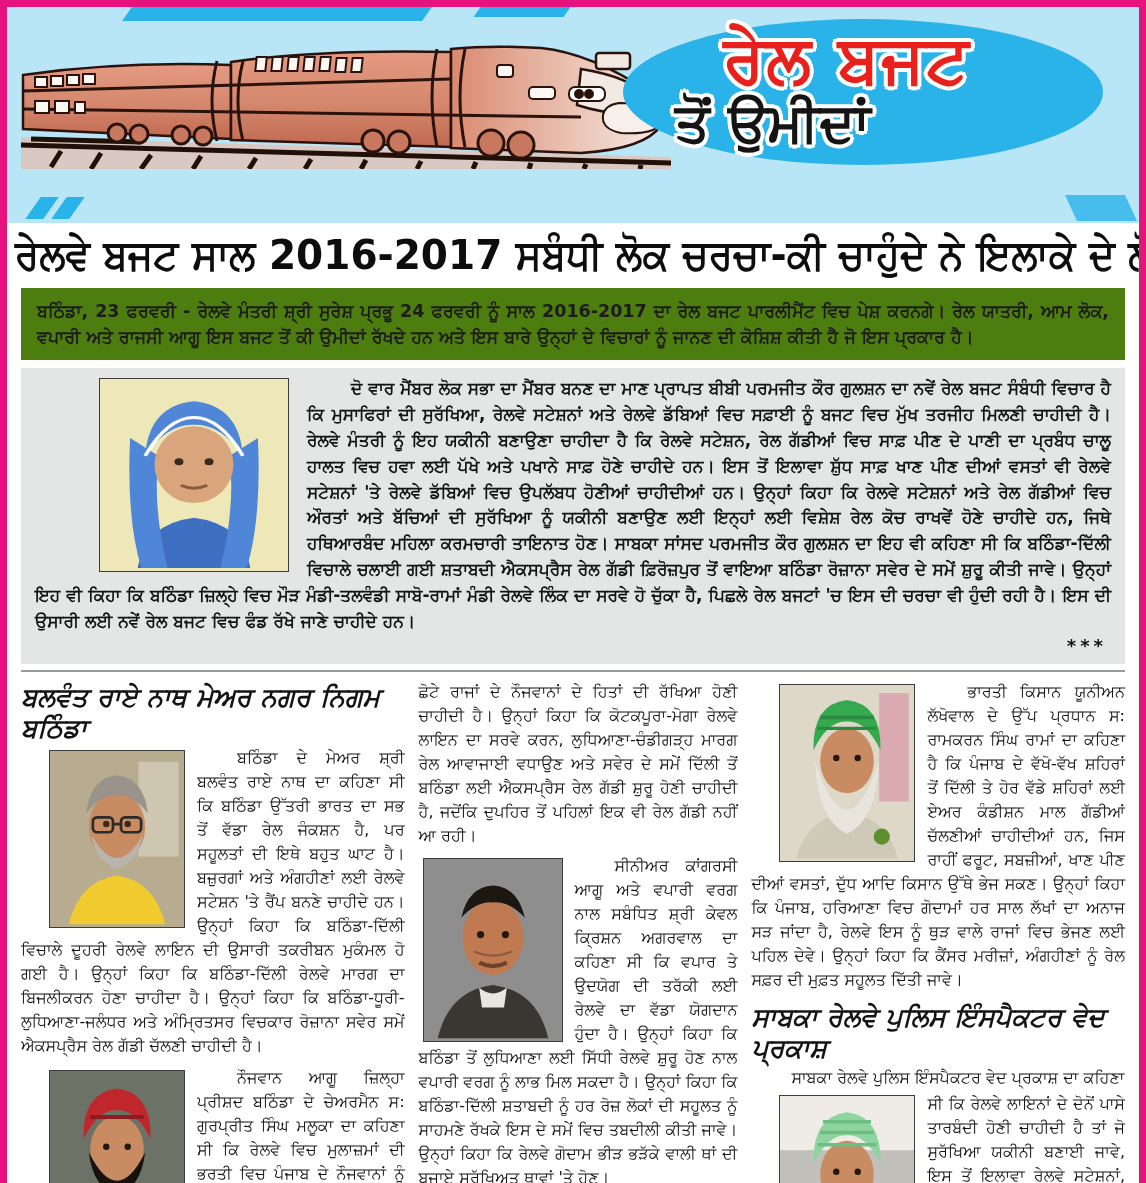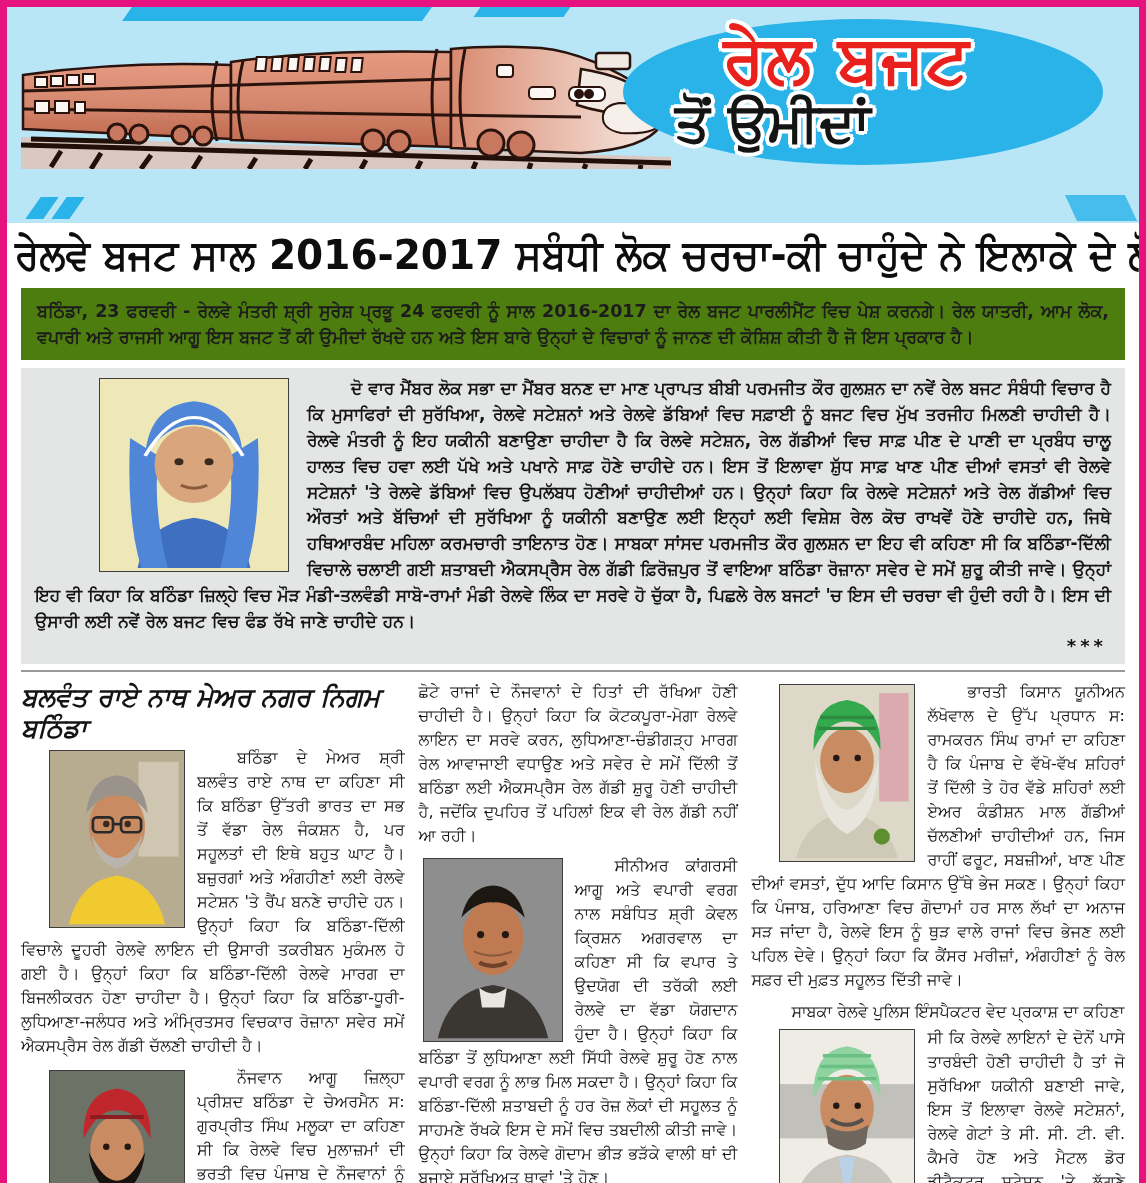--- a/index.html
+++ b/index.html
@@ -267,20 +267,21 @@
             <path d="M25 48 Q24 14 50 11 Q76 14 75 48 Q64 26 50 27 Q36 26 25 48 Z" fill="var(--hat)"></path>
             <path d="M28 32 L72 32 M30 24 L70 24" stroke="#2c8a40" stroke-width="2.5"></path>
             <circle cx="42" cy="54" r="2.4" fill="#241812"></circle>
               <circle cx="58" cy="54" r="2.4" fill="#241812"></circle>
             <path d="M26 56 Q50 128 74 56 Q72 100 50 110 Q28 100 26 56 Z" fill="var(--beard)" opacity="var(--beardop)"></path>
           </svg>
         </div>
         <p class="indent">ਭਾਰਤੀ ਕਿਸਾਨ ਯੂਨੀਅਨ ਲੱਖੋਵਾਲ ਦੇ ਉੱਪ ਪ੍ਰਧਾਨ ਸ: ਰਾਮਕਰਨ ਸਿੰਘ ਰਾਮਾਂ ਦਾ ਕਹਿਣਾ ਹੈ ਕਿ ਪੰਜਾਬ ਦੇ ਵੱਖੋ-ਵੱਖ ਸ਼ਹਿਰਾਂ ਤੋਂ ਦਿੱਲੀ ਤੇ ਹੋਰ ਵੱਡੇ ਸ਼ਹਿਰਾਂ ਲਈ ਏਅਰ ਕੰਡੀਸ਼ਨ ਮਾਲ ਗੱਡੀਆਂ ਚੱਲਣੀਆਂ ਚਾਹੀਦੀਆਂ ਹਨ, ਜਿਸ ਰਾਹੀਂ ਫਰੂਟ, ਸਬਜ਼ੀਆਂ, ਖਾਣ ਪੀਣ ਦੀਆਂ ਵਸਤਾਂ, ਦੁੱਧ ਆਦਿ ਕਿਸਾਨ ਉੱਥੇ ਭੇਜ ਸਕਣ। ਉਨ੍ਹਾਂ ਕਿਹਾ ਕਿ ਪੰਜਾਬ, ਹਰਿਆਣਾ ਵਿਚ ਗੋਦਾਮਾਂ ਹਰ ਸਾਲ ਲੱਖਾਂ ਦਾ ਅਨਾਜ ਸੜ ਜਾਂਦਾ ਹੈ, ਰੇਲਵੇ ਇਸ ਨੂੰ ਥੁੜ ਵਾਲੇ ਰਾਜਾਂ ਵਿਚ ਭੇਜਣ ਲਈ ਪਹਿਲ ਦੇਵੇ। ਉਨ੍ਹਾਂ ਕਿਹਾ ਕਿ ਕੈਂਸਰ ਮਰੀਜ਼ਾਂ, ਅੰਗਹੀਣਾਂ ਨੂੰ ਰੇਲ ਸਫ਼ਰ ਦੀ ਮੁਫ਼ਤ ਸਹੂਲਤ ਦਿੱਤੀ ਜਾਵੇ।</p>
       </div>
       <div class="clearfix">
+        <div class="sec-h">ਸਾਬਕਾ ਰੇਲਵੇ ਪੁਲਿਸ ਇੰਸਪੈਕਟਰ ਵੇਦ ਪ੍ਰਕਾਸ਼</div>
         <p class="indent" style="margin-bottom:1px;">ਸਾਬਕਾ ਰੇਲਵੇ ਪੁਲਿਸ ਇੰਸਪੈਕਟਰ ਵੇਦ ਪ੍ਰਕਾਸ਼ ਦਾ ਕਹਿਣਾ</p>
         <div class="photo" style="--pbg:#efece6;--hat:#8fd4a0;--skin:#c98c62;--coat:#c9c6bf;--beard:#6f675e;--beardop:1;--drape:0;--glasses:0;">
           <svg viewBox="0 0 100 130" preserveAspectRatio="none">
             <rect width="100" height="130" fill="var(--pbg)"></rect>
             <rect x="0" y="40" width="100" height="40" fill="#3c3a38" opacity="0.25"></rect>
             <path d="M10 128 Q18 96 50 92 Q82 96 90 128 Z" fill="var(--coat)"></path>
             <path d="M44 94 L50 128 L56 94 Z" fill="#b9d2e8"></path>
             <ellipse cx="50" cy="58" rx="20" ry="25" fill="var(--skin)"></ellipse>
             <path d="M25 50 Q24 15 50 12 Q76 15 75 50 Q64 28 50 29 Q36 28 25 50 Z" fill="var(--hat)"></path>
             <path d="M28 36 L72 36 M30 27 L70 27 M32 19 L68 19" stroke="#6cbf84" stroke-width="2.5"></path>

